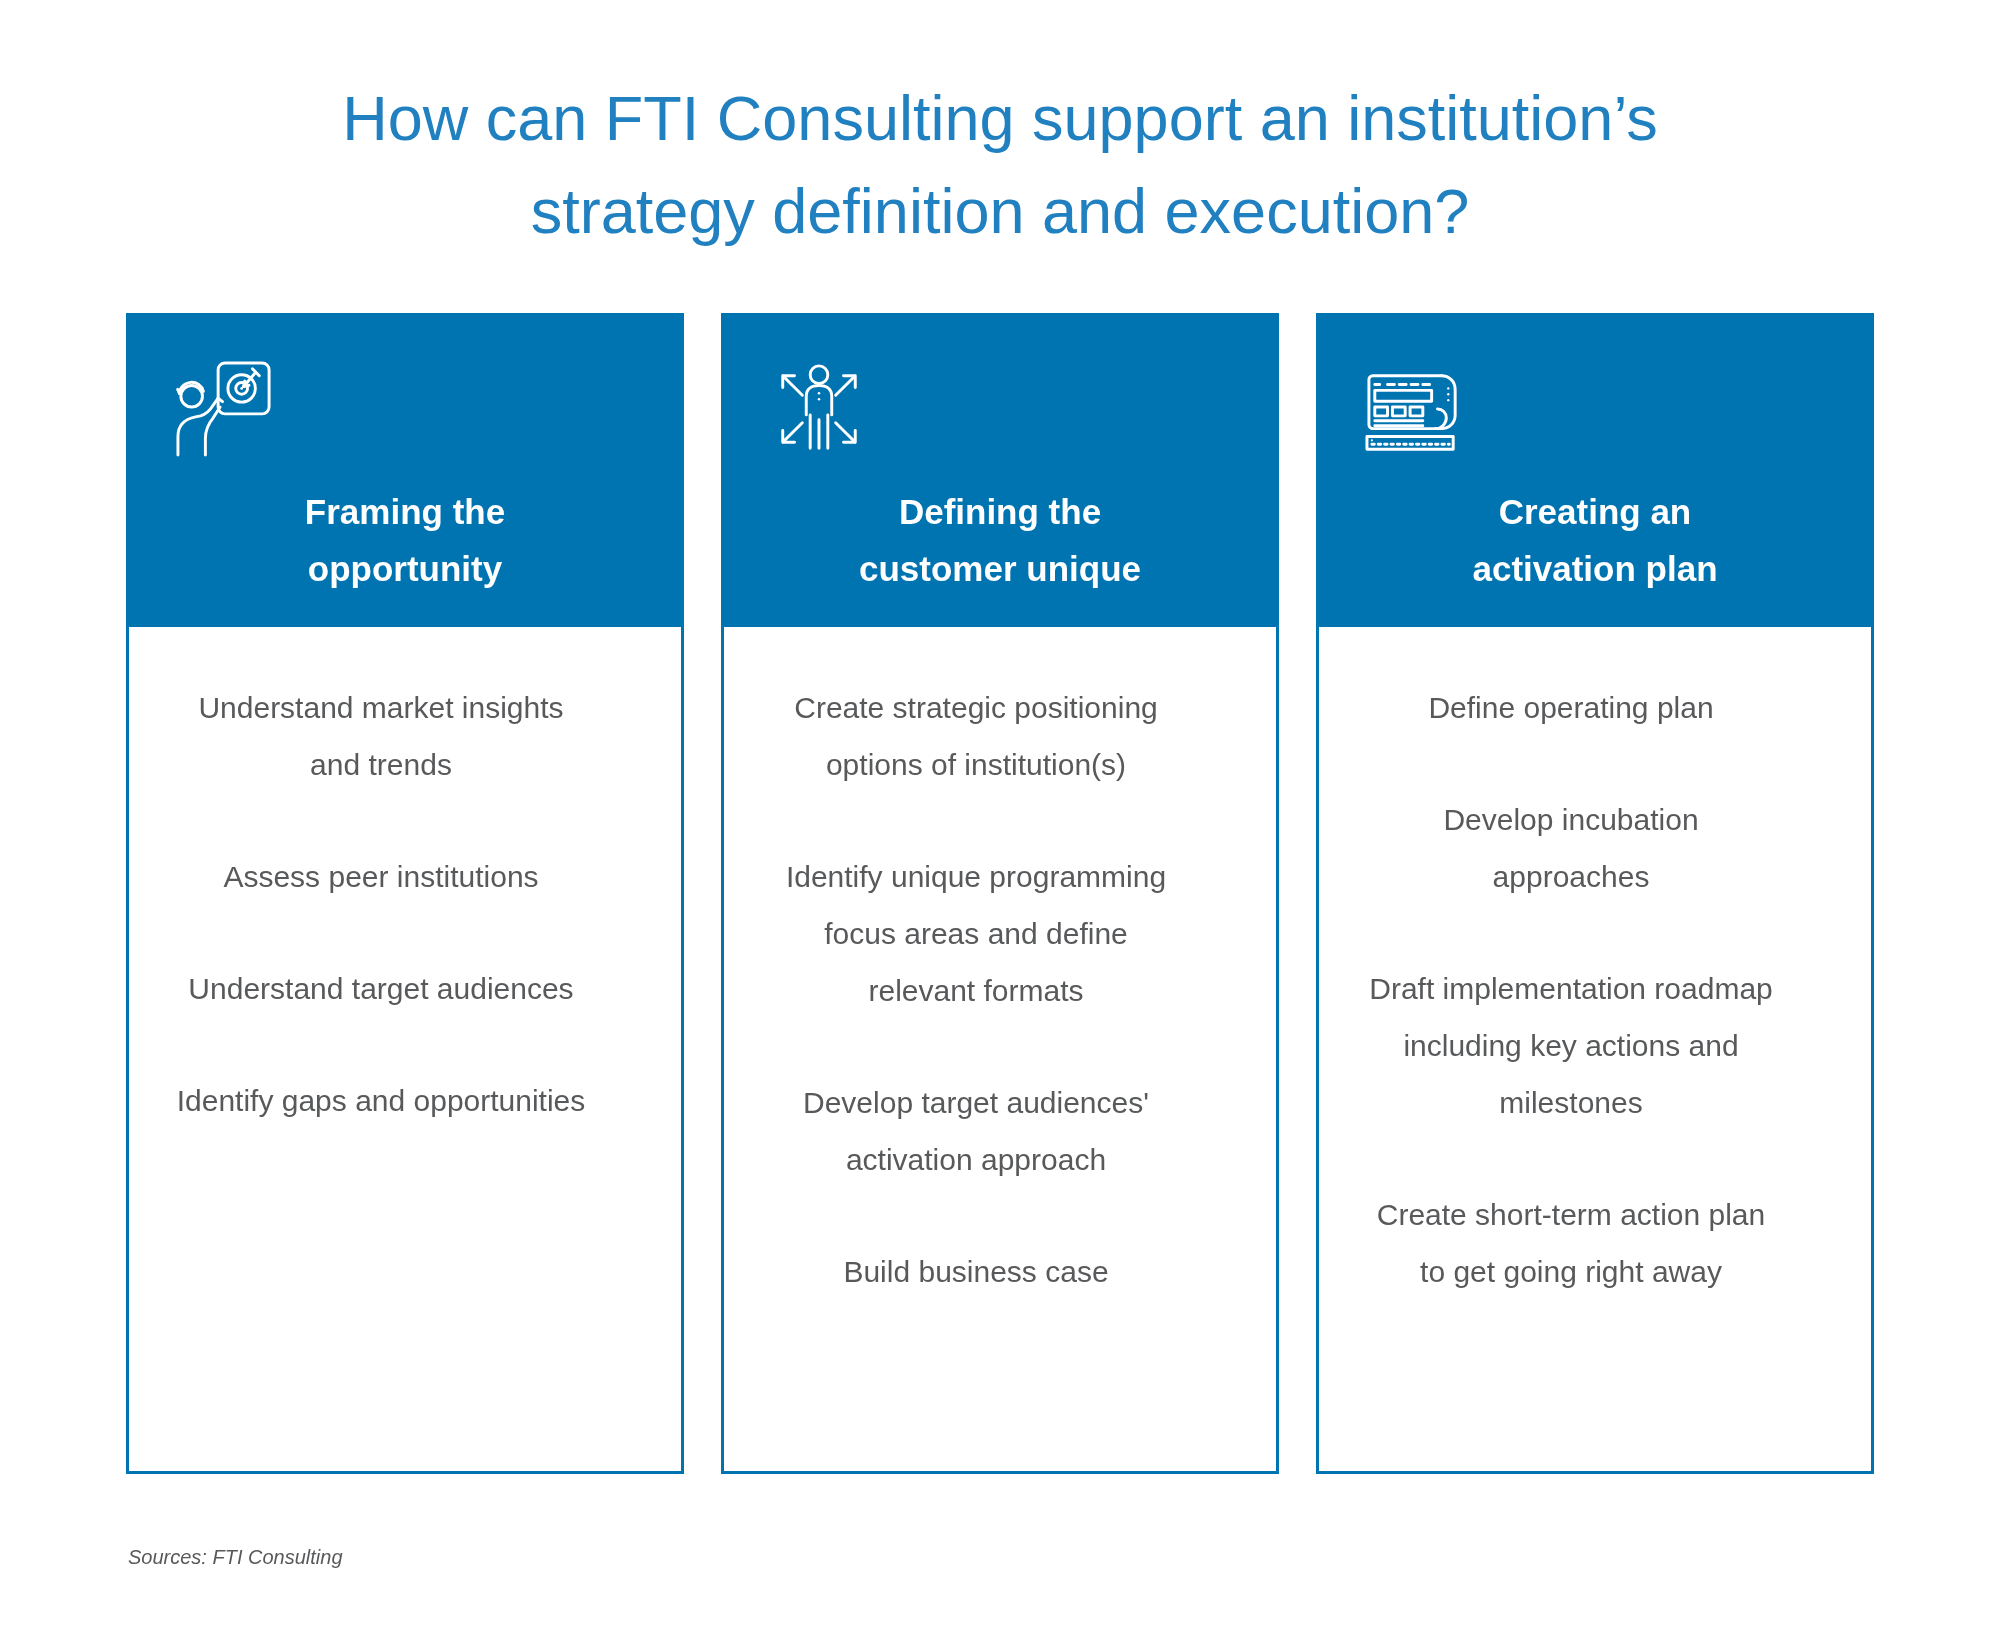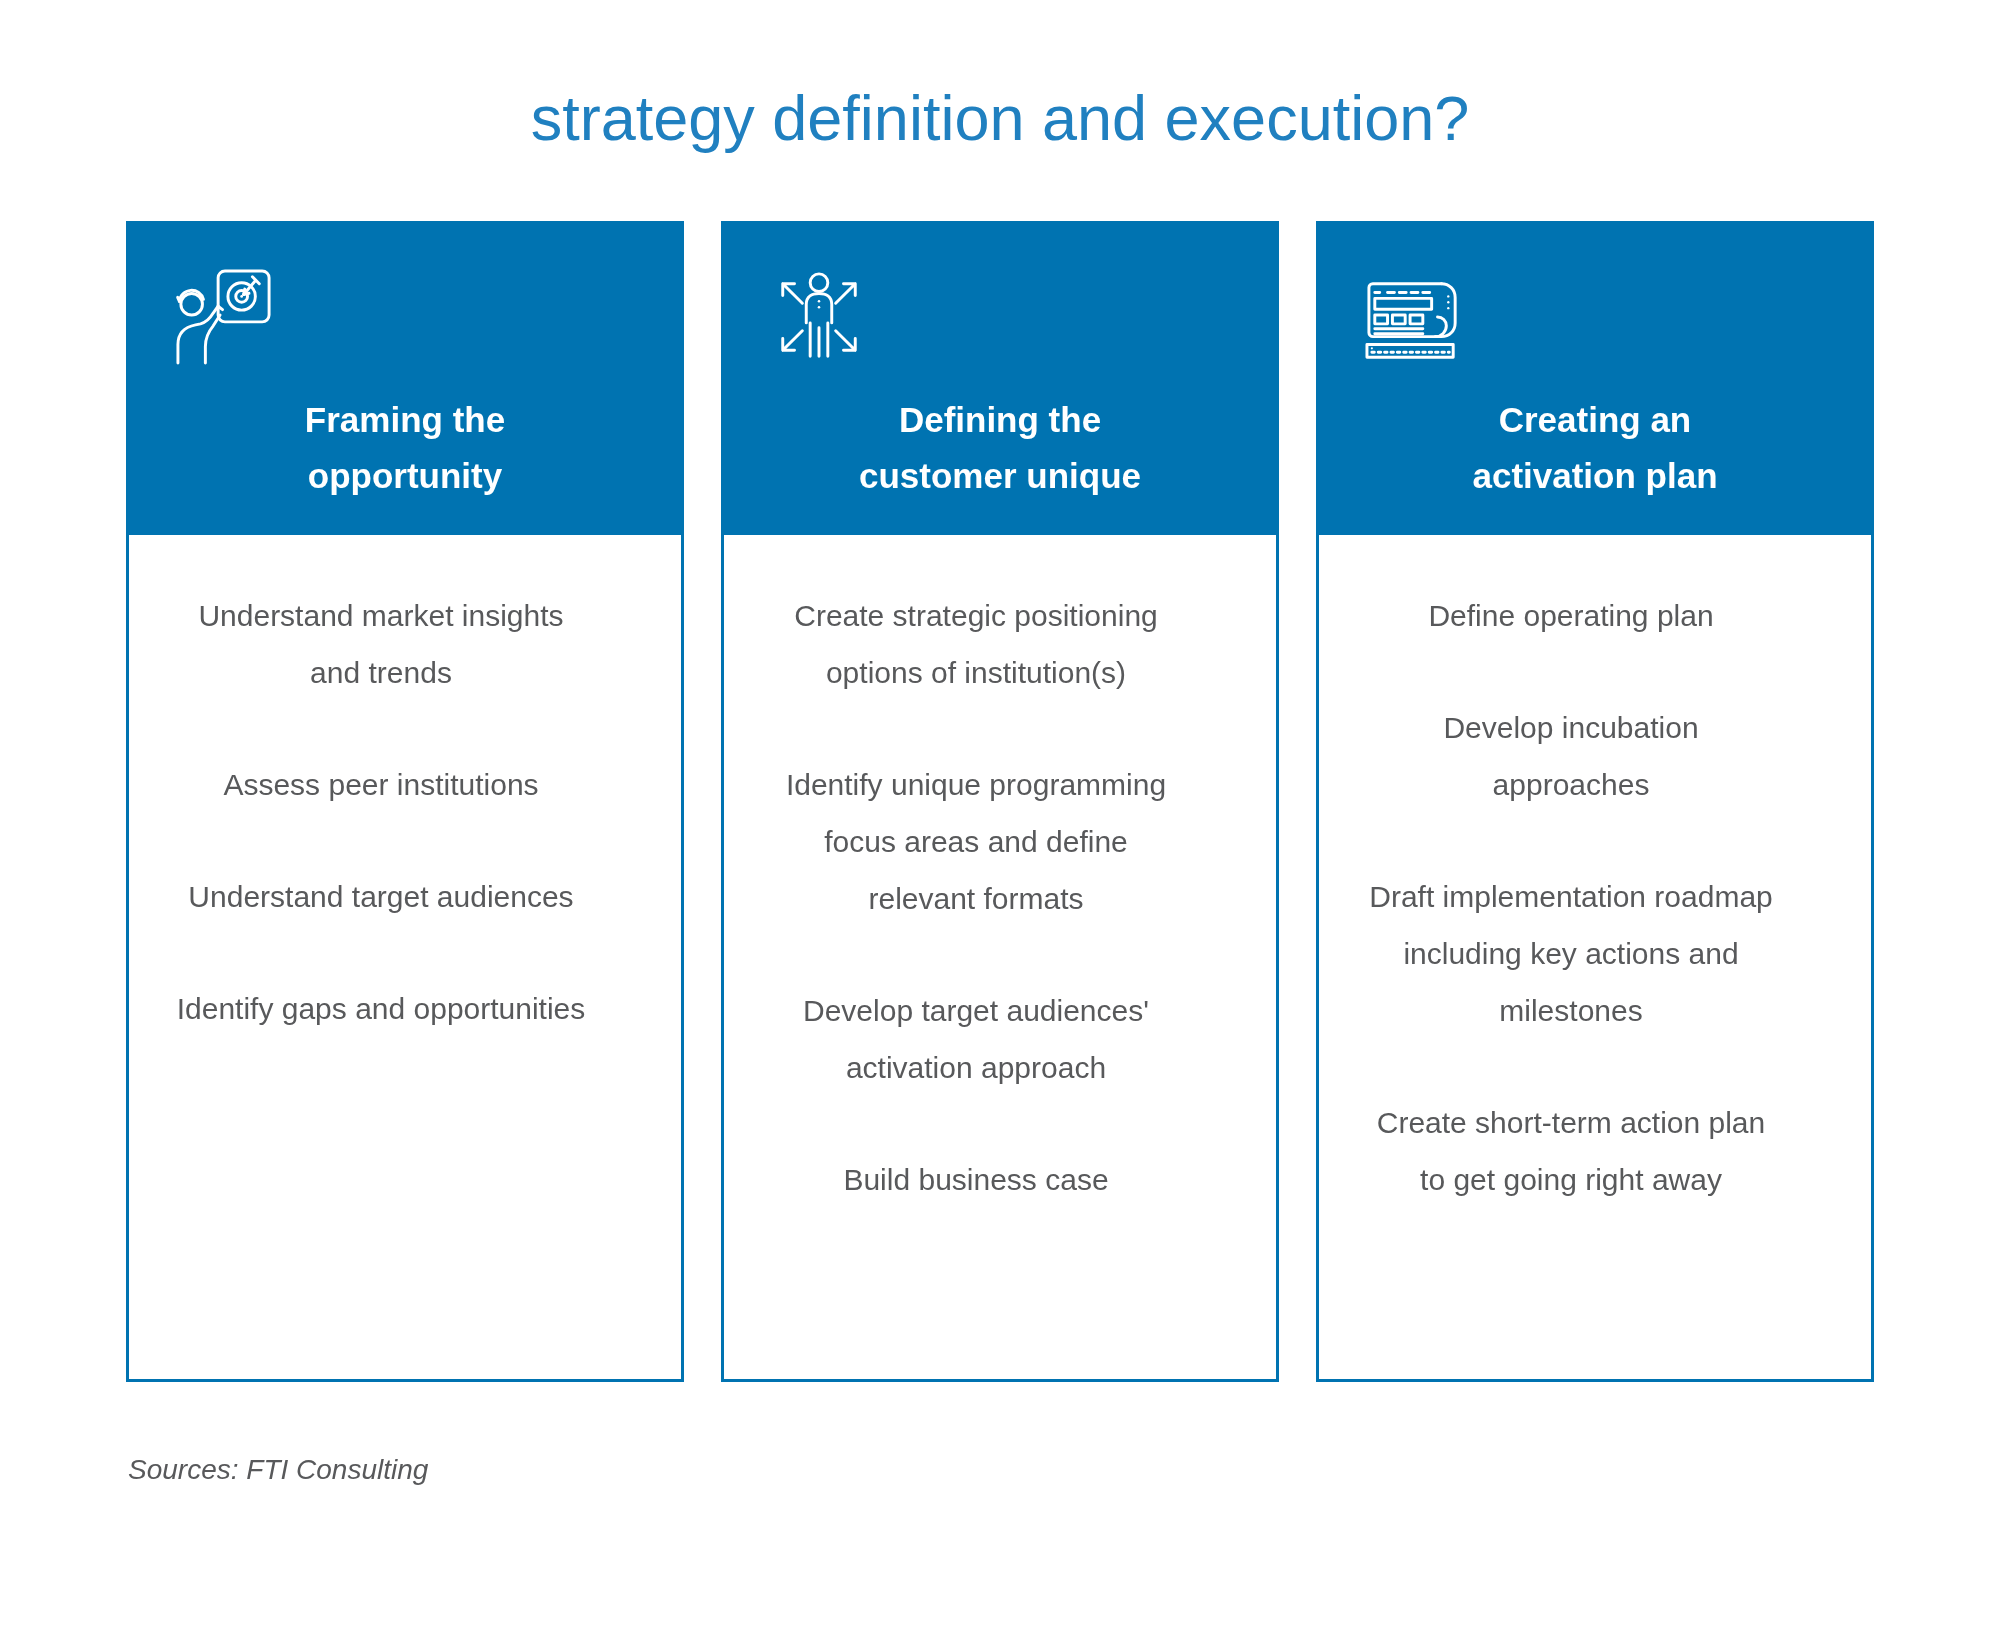--- a/index.html
+++ b/index.html
@@ -65,31 +65,32 @@
     margin: 0 0 55px;
     max-width: 412px;
     color: #58595B;
     font-size: 30px;
     font-weight: 400;
     line-height: 57px;
   }
   .sources {
     margin: 70px 0 0 128px;
     color: #58595B;
-    font-size: 28px;
+    font-size: 20px;
     font-style: italic;
     line-height: 1.3;
   }
 </style>
 </head>
 <body>
 
 <main>
 
   <h1 class="page-title">
+    <span>How can FTI Consulting support an institution’s</span>
     <span>strategy definition and execution?</span>
   </h1>
 
   <section class="cards">
 
     <article class="card">
       <header class="card-header">
         <span class="icon-wrap">
           <svg viewBox="0 0 100 100" fill="none" stroke="#FFFFFF" stroke-width="3" stroke-linecap="round" stroke-linejoin="round" xmlns="http://www.w3.org/2000/svg">
             <rect x="44" y="3" width="52" height="52" rx="7"></rect>

